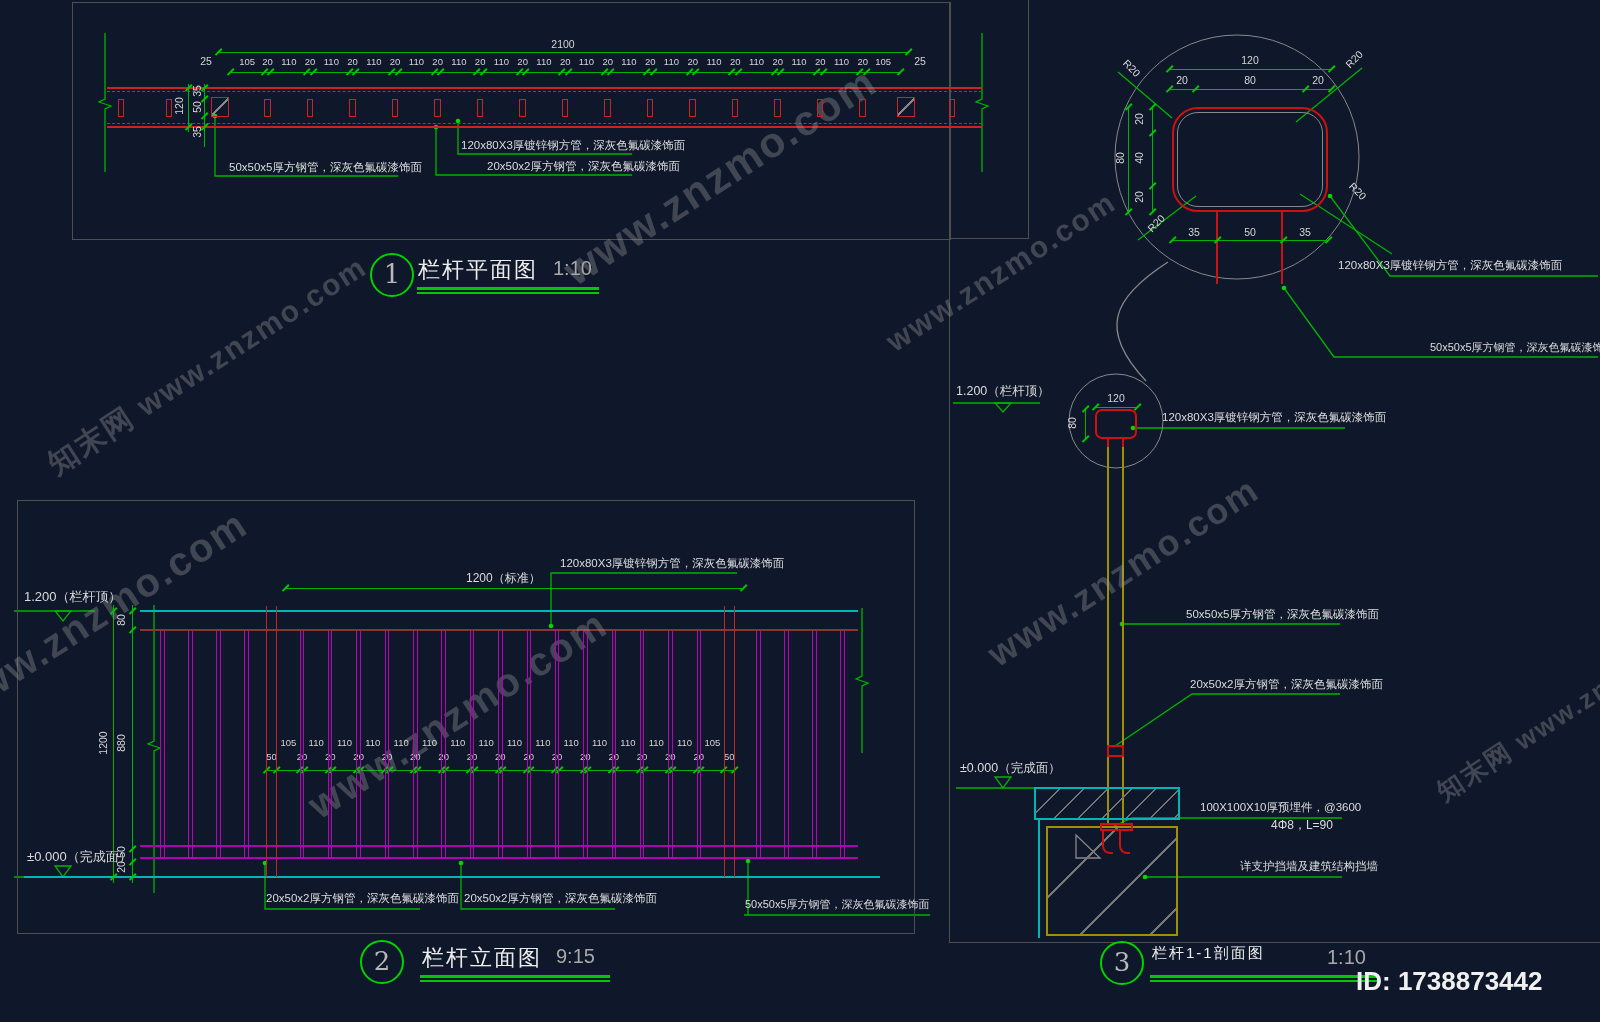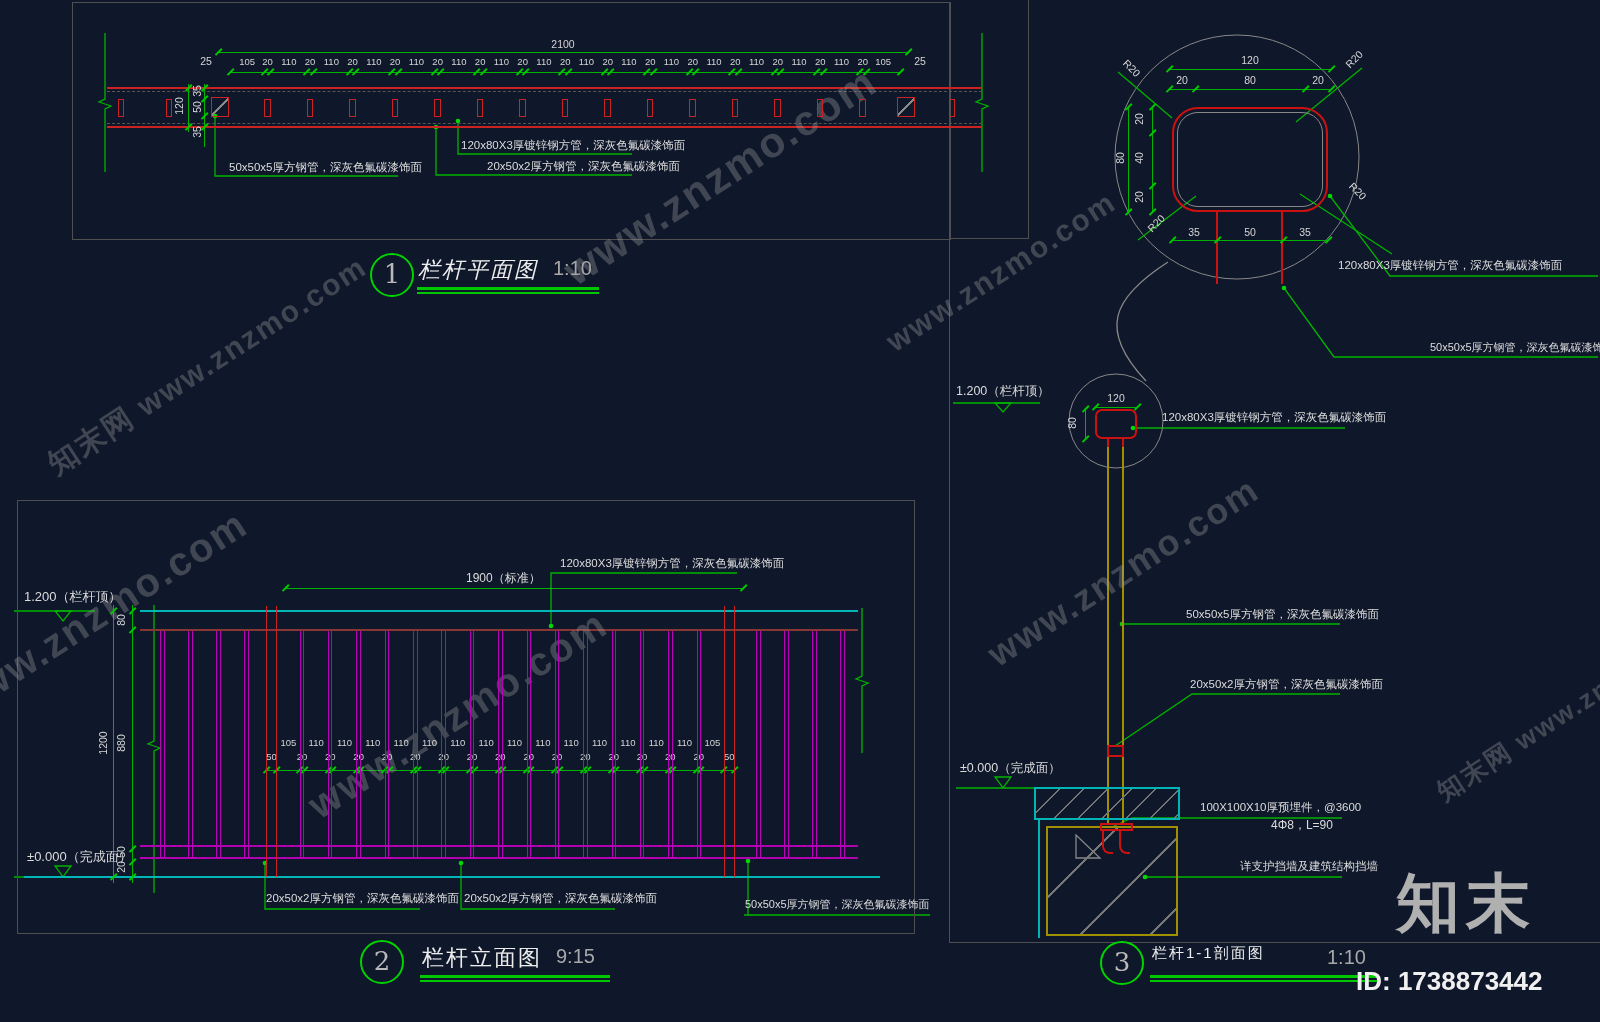--- a/index.html
+++ b/index.html
@@ -107,37 +107,37 @@
   <span class="dim rot" style="left:182px;top:85px;">35</span>
   <span class="dim rot" style="left:182px;top:101px;">50</span>
   <span class="dim rot" style="left:182px;top:126px;">35</span>
   <span class="lbl" style="left:229px;top:161px;">50x50x5厚方钢管，深灰色氟碳漆饰面</span>
   <span class="lbl" style="left:461px;top:139px;">120x80X3厚镀锌钢方管，深灰色氟碳漆饰面</span>
   <span class="lbl" style="left:487px;top:160px;">20x50x2厚方钢管，深灰色氟碳漆饰面</span>
 
   <div class="tcirc" style="left:370px;top:253px;">
     <span class="tnum">1</span>
   </div>
-  <span class="tname" style="left:418px;top:255px;font-style:italic;">栏杆平面图</span>
+  <span class="tname" style="left:418px;top:255px;">栏杆平面图</span>
   <span class="tscale" style="left:553px;top:257px;">1:10</span>
   <div class="ul" style="left:417px;top:287px;width:182px;height:2.5px;"></div>
   <div class="ul" style="left:417px;top:292px;width:182px;height:2px;"></div>
 
   <div class="abs" style="left:140px;top:610px;width:718px;height:2px;background:#00b5b5;"></div>
   <div class="abs" style="left:140px;top:629px;width:718px;height:2px;background:#8a3535;"></div>
   <div class="abs" style="left:140px;top:845px;width:718px;height:2px;background:#b000b0;"></div>
   <div class="abs" style="left:140px;top:857px;width:718px;height:2px;background:#b000b0;"></div>
   <div class="abs" style="left:24px;top:876px;width:856px;height:2px;background:#00b5b5;"></div>
   <div class="glin" style="left:285px;top:588px;width:458px;height:1px;"></div>
   <div class="glin" style="left:266px;top:770px;width:469px;height:1px;"></div>
   <div class="glin" style="left:113px;top:605px;width:1px;height:278px;"></div>
   <div class="glin" style="left:132px;top:605px;width:1px;height:278px;"></div>
   <span class="lbl" style="left:24px;top:590px;font-size:13px;">1.200（栏杆顶）</span>
   <span class="lbl" style="left:27px;top:850px;font-size:13px;">±0.000（完成面）</span>
-  <span class="lbl" style="left:466px;top:572px;font-size:12px;">1900（标准）</span>
+  <span class="lbl" style="left:466px;top:572px;font-size:12px;">1200（标准）</span>
   <span class="dim rot" style="left:88px;top:737px;">1200</span>
   <span class="dim rot" style="left:106px;top:614px;">80</span>
   <span class="dim rot" style="left:106px;top:737px;">880</span>
   <span class="dim rot" style="left:106px;top:846px;">50</span>
   <span class="dim rot" style="left:106px;top:861px;">20</span>
   <span class="lbl" style="left:560px;top:557px;">120x80X3厚镀锌钢方管，深灰色氟碳漆饰面</span>
   <span class="lbl" style="left:266px;top:892px;">20x50x2厚方钢管，深灰色氟碳漆饰面</span>
   <span class="lbl" style="left:464px;top:892px;">20x50x2厚方钢管，深灰色氟碳漆饰面</span>
   <span class="lbl" style="left:745px;top:898px;font-size:11px;">50x50x5厚方钢管，深灰色氟碳漆饰面</span>
 
@@ -209,21 +209,20 @@
   <div class="ul" style="left:1150px;top:975px;width:228px;height:2.5px;"></div>
   <div class="ul" style="left:1150px;top:980px;width:228px;height:2px;"></div>
 
   <span class="wm" style="left:555px;top:255px;font-size:42px;">www.znzmo.com</span>
   <span class="wm" style="left:40px;top:450px;font-size:30px;">知末网 www.znzmo.com</span>
   <span class="wm" style="left:300px;top:790px;font-size:40px;">www.znzmo.com</span>
   <span class="wm" style="left:-60px;top:690px;font-size:40px;">www.znzmo.com</span>
   <span class="wm" style="left:980px;top:640px;font-size:36px;">www.znzmo.com</span>
   <span class="wm" style="left:1430px;top:780px;font-size:26px;">知末网 www.znzmo.com</span>
   <span class="wm" style="left:880px;top:330px;font-size:30px;">www.znzmo.com</span>
-  <span class="abs" style="left:1396px;top:860px;font-size:64px;font-weight:bold;color:#b0b0b0;letter-spacing:6px;">知末</span>
   <span class="abs" style="left:1356px;top:966px;font-size:26px;font-weight:bold;color:#f0f0f0;">ID: 1738873442</span>
 <div class="tick" style="left: 225.5px; top: 71px;"></div>
     <div class="tick" style="left: 259.835px; top: 71px;"></div>
     <div class="dim small" style="left: 233.167px; top: 56px; width: 28px;">105</div>
     <div class="tick" style="left: 266.375px; top: 71px;"></div>
     <div class="dim small" style="left: 253.605px; top: 56px; width: 28px;">20</div>
     <div class="abs" style="left: 264.335px; top: 99px; width: 6.54px; height: 18px; border: 1px solid rgb(204, 34, 34); box-sizing: border-box;"></div>
     <div class="tick" style="left: 302.345px; top: 71px;"></div>
     <div class="dim small" style="left: 274.86px; top: 56px; width: 28px;">110</div>
     <div class="tick" style="left: 308.885px; top: 71px;"></div>

